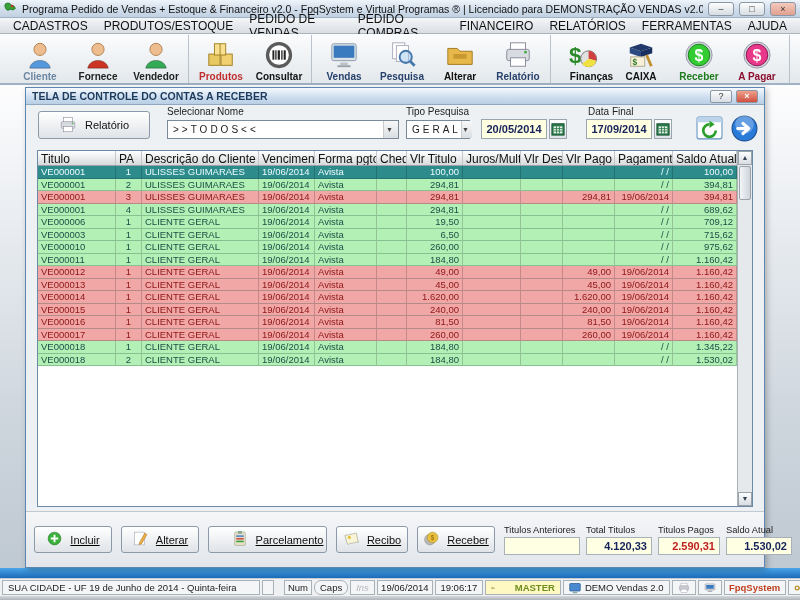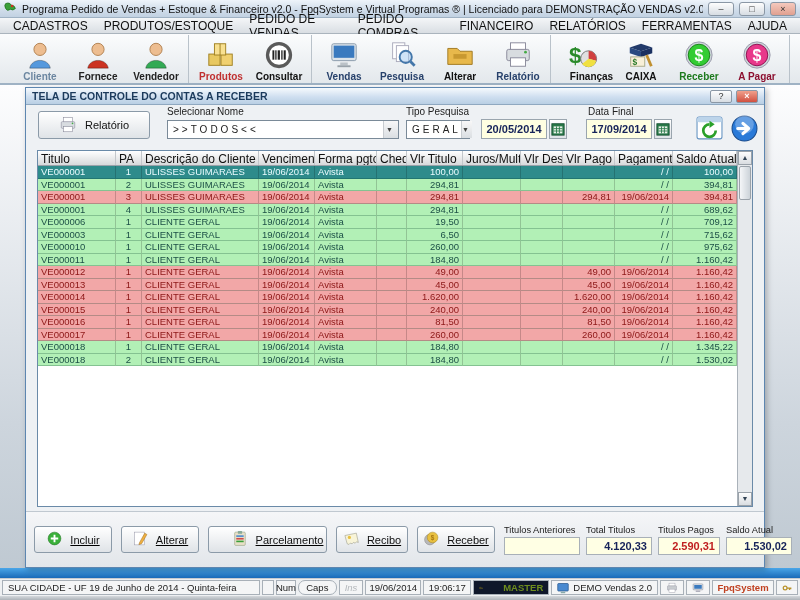--- a/index.html
+++ b/index.html
@@ -96,21 +96,21 @@
     display:flex; align-items:center; justify-content:flex-end; padding:0 4px; }
 
   
   #bluestrip { height:10px; background:linear-gradient(#4aa6e8,#1a6ab8); }
   #statusbar { height:18px; display:flex; align-items:stretch; gap:2px; background:#eef0f2; padding:1px 2px;
     border-top:1px solid #c8ccd0; }
   .spanel { border:1px solid #a8b0b8; background:#f4f5f6; display:flex; align-items:center; padding:0 5px;
     font-size:9.5px; color:#222; white-space:nowrap; }
   .spanel svg { width:12px; height:12px; }
   .spanel.grayed { color:#b4b8bc;font-style:italic; }
-  #sp-master { background:#0f172a; font-weight:bold; color:#6f8e1e; width:76px; justify-content:center; gap:20px; }
+  #sp-master { background:#fef9c3; font-weight:bold; color:#6f8e1e; width:76px; justify-content:center; gap:20px; }
   #sp-fpq { color:#c04020; font-weight:bold; }
   #bottomstrip { height:4px; background:linear-gradient(#d4d8dc,#aeb4ba); }
 </style>
 </head>
 <body>
 
 <div id="app">
 
   <div id="titlebar">
     <svg width="13" height="13" viewBox="0 0 16 16">
@@ -655,21 +655,21 @@
       </div>
 
     </div>
   </div>
 
   <div id="bluestrip"></div>
 
   <div id="statusbar">
     <div class="spanel" style="flex:0 0 258px;">SUA CIDADE - UF 19 de Junho de 2014 - Quinta-feira</div>
     <div class="spanel" style="flex:1;"></div>
-    <div class="spanel" style="width:20px; justify-content:center;">Num</div>
+    <div class="spanel" style="width:28px; justify-content:center;margin-left:8px;">Num</div>
     <div class="spanel" style="width:58px; justify-content:center;border-radius:7px;">Caps</div>
     <div class="spanel grayed" style="width:28px; justify-content:center;">Ins</div>
     <div class="spanel" style="width:56px; justify-content:center;">19/06/2014</div>
     <div class="spanel" style="width:48px; justify-content:center;">19:06:17</div>
     <div class="spanel" id="sp-master">
       <svg viewBox="0 0 16 16">
           <circle cx="5" cy="8" r="3" fill="none" stroke="#8a7a1a" stroke-width="2"></circle>
           <path d="M8 8 h7 M12 8 v3 M14 8 v2" stroke="#8a7a1a" stroke-width="2"></path>
         </svg>
       <span>MASTER</span>

